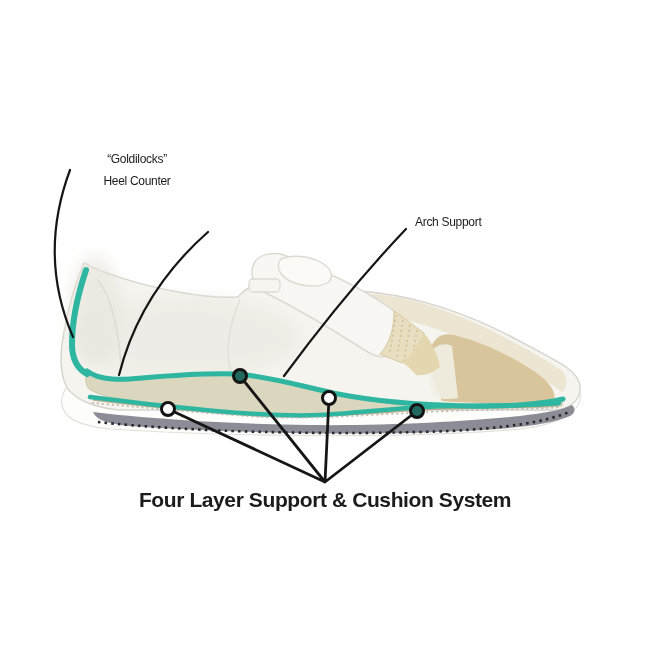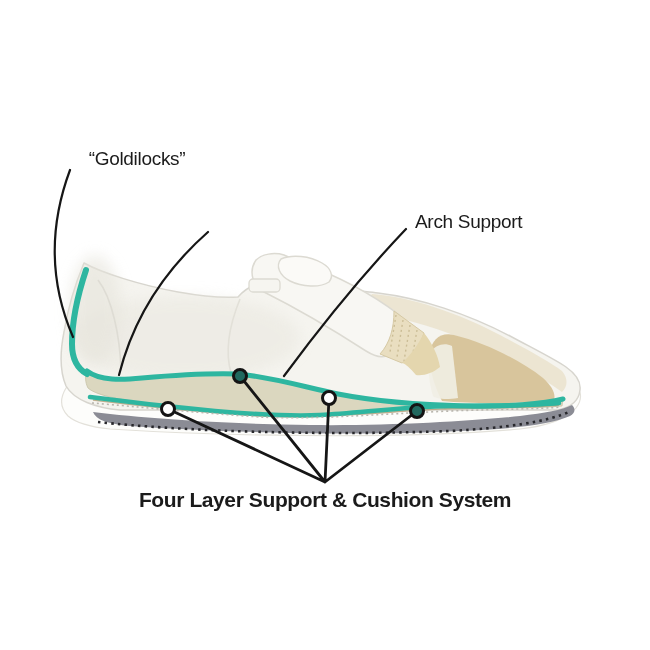--- a/index.html
+++ b/index.html
@@ -2,21 +2,21 @@
 <html><head>
 <meta charset="utf-8">
 <style>
   html,body{margin:0;padding:0;}
   body{
     width:650px;height:650px;background:#ffffff;position:relative;overflow:hidden;
     font-family:"Liberation Sans","DejaVu Sans",sans-serif;color:#1b1b1b;
   }
   .stage{position:absolute;inset:0;}
   svg.art{position:absolute;left:0;top:0;}
-  .callout-label{position:absolute;font-size:19px;letter-spacing:-0.3px;line-height:22px;white-space:nowrap;}
+  .callout-label{position:absolute;font-size:12px;letter-spacing:-0.3px;line-height:22px;white-space:nowrap;}
   .label-heel-counter{left:56px;top:148px;width:162px;text-align:center;white-space:normal;}
   .label-heel-cradle{left:219px;top:211px;}
   .label-arch-support{left:415px;top:211px;}
   .label-four-layer{
     left:0;top:489px;width:650px;text-align:center;
     font-size:21px;font-weight:700;letter-spacing:-0.4px;
   }
 </style>
 </head>
 <body>
@@ -104,20 +104,21 @@
     <path d="M 168,409 L 325,482 M 240,376 L 325,482 M 329,398 L 325,482 M 417,411 L 325,482" fill="none" stroke="#161616" stroke-width="2.8" stroke-linecap="round"></path>
 
     <circle cx="168" cy="409" r="6.5" fill="#ffffff" stroke="#141414" stroke-width="3"></circle>
     <circle cx="240" cy="376" r="6.5" fill="#21695f" stroke="#141414" stroke-width="3"></circle>
     <circle cx="329" cy="398" r="6.5" fill="#ffffff" stroke="#141414" stroke-width="3"></circle>
     <circle cx="417" cy="411" r="6.5" fill="#21695f" stroke="#141414" stroke-width="3"></circle>
   </svg>
 
   <div class="callout-label label-heel-counter">
     <span>“Goldilocks”</span><br>
+    <span>Heel Counter</span>
   </div>
 
 
   <div class="callout-label label-arch-support">Arch Support</div>
 
   <div class="callout-label label-four-layer">Four Layer Support &amp; Cushion System</div>
 
 </div>
 
 </body></html>

